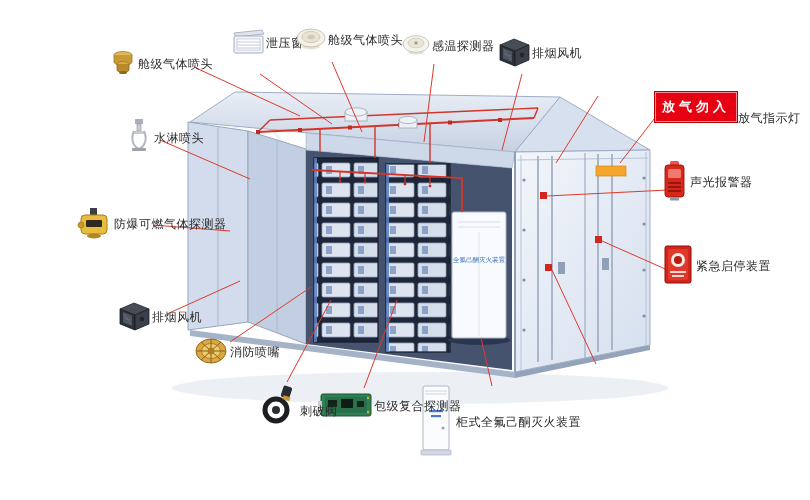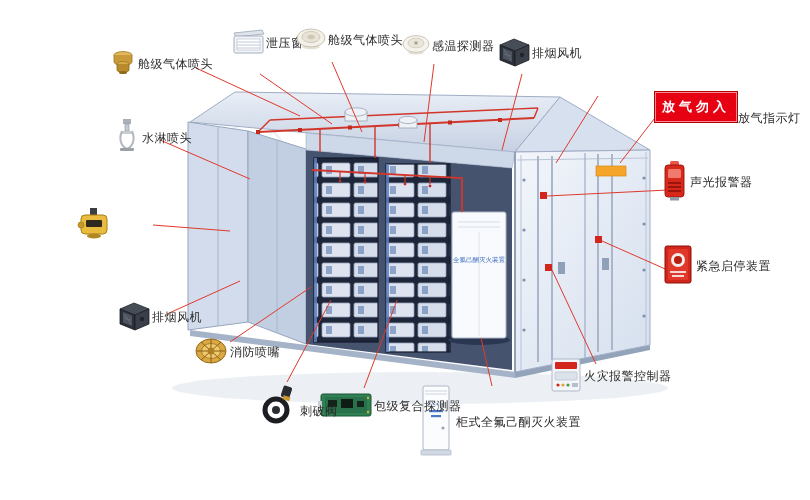--- a/index.html
+++ b/index.html
@@ -255,33 +255,20 @@
         <rect x="7" y="5" width="19" height="32" rx="3" fill="#d7281c" stroke="#98120b" stroke-width="0.9"></rect>
         <rect x="10" y="9" width="13" height="9" rx="1.5" fill="#f07a6d"></rect>
         <line x1="10" y1="23" x2="23" y2="23" stroke="#8c0f0a" stroke-width="1.6"></line>
         <line x1="10" y1="27" x2="23" y2="27" stroke="#8c0f0a" stroke-width="1.6"></line>
         <line x1="10" y1="31" x2="23" y2="31" stroke="#8c0f0a" stroke-width="1.6"></line>
         <rect x="12" y="37" width="9" height="3.5" fill="#8f9aa8"></rect>
       </svg></span>
     <div class="lbl">声光报警器</div>
   </div>
 
-  <div class="comp" style="left:548px;top:356px;width:92px">
-    <span class="icon">
-      <svg width="36" height="38" viewBox="0 0 36 38">
-        <rect x="4" y="3" width="28" height="32" rx="2" fill="#f3f5f8" stroke="#aeb8c6" stroke-width="1"></rect>
-        <rect x="7" y="6" width="22" height="7" rx="1" fill="#d2261c"></rect>
-        <rect x="7" y="16" width="22" height="8" rx="1" fill="#dce2ea" stroke="#b6c0cd" stroke-width="0.7"></rect>
-        <circle cx="10" cy="29" r="1.6" fill="#d2261c"></circle>
-        <circle cx="15" cy="29" r="1.6" fill="#e8a13a"></circle>
-        <circle cx="20" cy="29" r="1.6" fill="#4d9b4d"></circle>
-        <rect x="24" y="27" width="6" height="4" fill="#b6c0cd"></rect>
-      </svg></span>
-    <div class="lbl">火灾报警控制器</div>
-  </div>
 
   <div class="comp" style="left:416px;top:384px;width:152px">
     <span class="icon">
       <svg width="40" height="74" viewBox="0 0 40 74">
         <rect x="7" y="2" width="26" height="64" rx="2" fill="#fbfcfe" stroke="#aeb8c6" stroke-width="1"></rect>
         <line x1="9" y1="7" x2="31" y2="7" stroke="#cdd5e0"></line>
         <line x1="9" y1="10" x2="31" y2="10" stroke="#cdd5e0"></line>
         <rect x="11" y="18" width="18" height="4" fill="#e3ecf9"></rect>
         <rect x="13" y="26" width="14" height="2.2" fill="#4a79c8"></rect>
         <rect x="15" y="31" width="10" height="2.2" fill="#4a79c8"></rect>
@@ -349,23 +336,24 @@
 
   <div class="comp" style="left:74px;top:206px;width:110px">
     <span class="icon">
       <svg width="40" height="34" viewBox="0 0 40 34">
         <rect x="16" y="2" width="7" height="8" fill="#3a3d42"></rect>
         <rect x="7" y="9" width="26" height="19" rx="4" fill="#e9bc3e" stroke="#a87f18" stroke-width="1"></rect>
         <rect x="12" y="14" width="16" height="7" rx="1" fill="#2e2a20"></rect>
         <circle cx="7" cy="19" r="3" fill="#c8982a" stroke="#a87f18" stroke-width="0.8"></circle>
         <ellipse cx="20" cy="30" rx="7" ry="2.5" fill="#b28723"></ellipse>
       </svg></span>
-  </div>
-
-  <div class="comp" style="left:112px;top:118px;width:58px">
+    <div class="lbl">防爆可燃气体探测器</div>
+  </div>
+
+  <div class="comp" style="left:124px;top:118px;width:58px">
     <span class="icon">
       <svg width="30" height="38" viewBox="0 0 30 38">
         <rect x="11" y="1" width="8" height="5" fill="#aab0b9"></rect>
         <rect x="13" y="6" width="4" height="7" fill="#c7ccd2" stroke="#8a9097" stroke-width="0.6"></rect>
         <rect x="9" y="13" width="12" height="3" fill="#c7ccd2"></rect>
         <path d="M10,13 C6,22 10,29 15,31 C20,29 24,22 20,13" fill="none" stroke="#b3b9c1" stroke-width="2"></path>
         <rect x="8" y="30" width="14" height="3" rx="1" fill="#9aa1aa"></rect>
       </svg></span>
     <div class="lbl">水淋喷头</div>
   </div>

